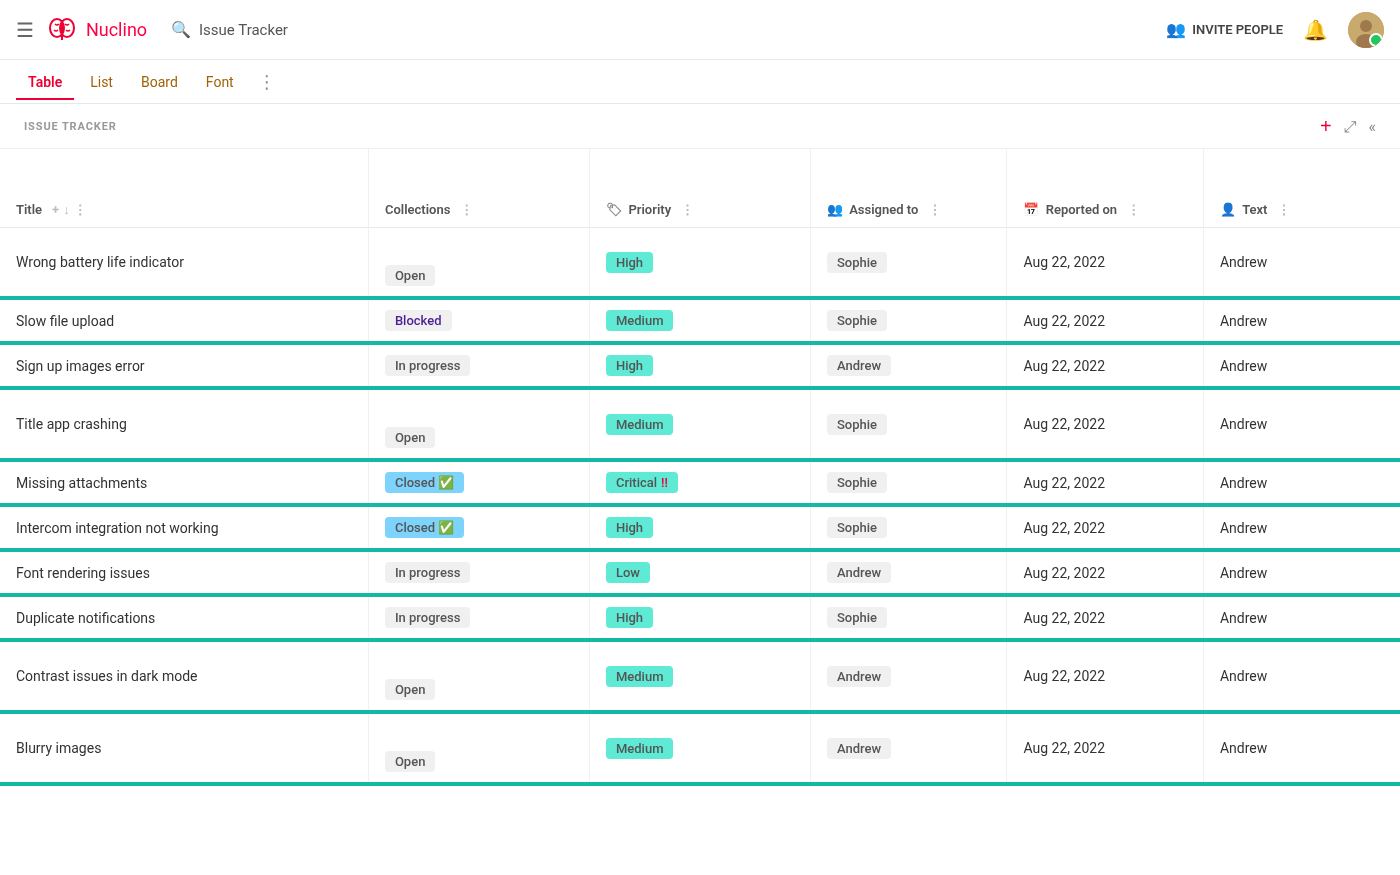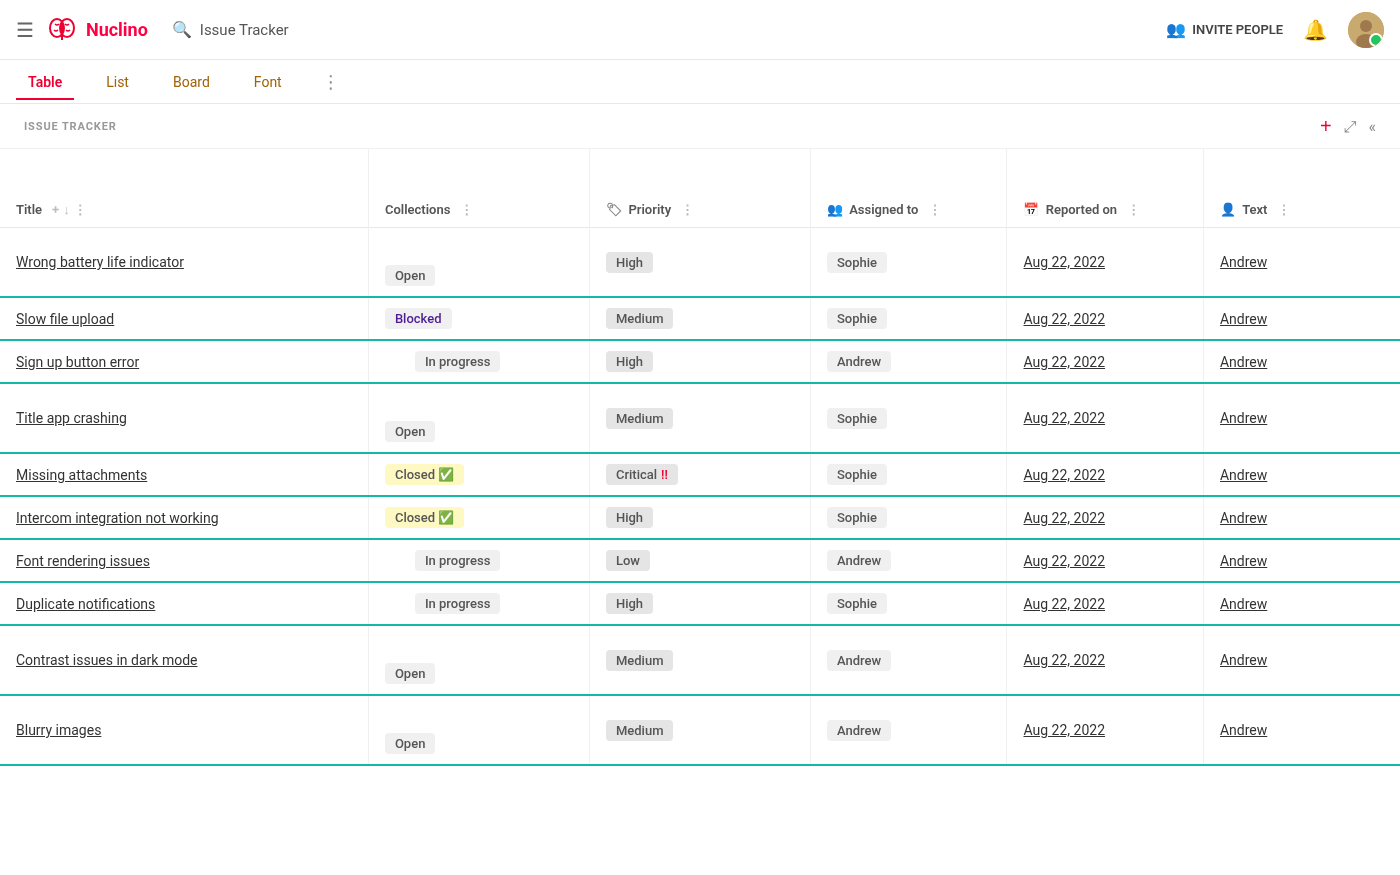--- a/index.html
+++ b/index.html
@@ -5,35 +5,35 @@
     * { box-sizing: border-box; margin: 0; padding: 0; }
     body { font-family: -apple-system, BlinkMacSystemFont, 'Segoe UI', Roboto, sans-serif; font-size: 14px; color: #333; background: #fff; }
 
     
     .top-nav {
       display: flex; align-items: center; height: 60px;
       padding: 0 16px; border-bottom: 1px solid #e8e8e8;
       position: relative;
     }
     .hamburger { font-size: 20px; color: #666; cursor: pointer; margin-right: 12px; }
-    .logo { display: flex; align-items: center; gap: 8px; font-weight: 700; font-size: 18px; color: #f04; cursor: pointer; }
+    .logo { display: flex; align-items: center; gap: 8px; font-weight: 400; font-size: 18px; color: #f04; cursor: pointer; }
     .logo-icon { width: 32px; height: 32px; }
     .search-area { display: flex; align-items: center; gap: 8px; margin-left: 24px; color: #888; font-size: 15px; cursor: pointer; }
     .search-icon { font-size: 16px; color: #999; }
     .doc-title-nav { font-size: 15px; color: #555; }
     .nav-right { margin-left: auto; display: flex; align-items: center; gap: 20px; }
     .invite-btn { display: flex; align-items: center; gap: 6px; font-size: 13px; font-weight: 600; color: #444; cursor: pointer; }
     .invite-icon { font-size: 16px; }
     .bell-icon { font-size: 20px; color: #666; cursor: pointer; }
     .avatar { width: 36px; height: 36px; border-radius: 50%; background: #c8a96e; overflow: hidden; position: relative; cursor: pointer; }
     .avatar::after { content: ''; position: absolute; bottom: 1px; right: 1px; width: 10px; height: 10px; background: #22c55e; border-radius: 50%; border: 2px solid #fff; }
     .avatar-face { width: 100%; height: 100%; background: linear-gradient(135deg, #d4a96e 0%, #c89050 100%); display: flex; align-items: center; justify-content: center; font-size: 18px; }
 
     
-    .tabs-bar { display: flex; align-items: center; gap: 20px; padding: 0 16px; border-bottom: 1px solid #e8e8e8; height: 44px; }
+    .tabs-bar { display: flex; align-items: center; gap: 4px; padding: 0 16px; border-bottom: 1px solid #e8e8e8; height: 44px; }
     .tab { padding: 10px 12px; font-size: 14px; cursor: pointer; color: #a16207; position: relative; }
     .tab.active { color: #e03; font-weight: 600; }
     .tab.active::after { content: ''; position: absolute; bottom: 0; left: 0; right: 0; height: 2px; background: #e03; }
     .tab-more { color: #888; cursor: pointer; padding: 6px 8px; font-size: 18px; }
 
     
     .section-header { display: flex; align-items: center; padding: 12px 24px; border-bottom: 1px solid #f0f0f0; }
     .section-title { font-size: 11px; font-weight: 700; color: #999; letter-spacing: 0.08em; text-transform: uppercase; }
     .section-actions { margin-left: auto; display: flex; align-items: center; gap: 12px; }
     .section-action-btn { background: none; border: none; cursor: pointer; color: #e03; font-size: 18px; font-weight: 300; }
@@ -41,38 +41,38 @@
 
     
     .table-container { overflow-x: auto; }
     table { width: 100%; border-collapse: collapse; }
     thead tr { border-bottom: 1px solid #e8e8e8; }
     thead th { padding: 10px 16px; text-align: left; font-size: 13px; font-weight: 600; color: #555; background: #fff; white-space: nowrap; }
     thead th .th-inner { display: flex; align-items: center; gap: 6px; margin-top: 43px; }
     thead th .col-actions { display: flex; align-items: center; gap: 4px; margin-left: 4px; color: #bbb; font-size: 13px; }
     thead th .col-actions span { cursor: pointer; }
 
-    tbody tr { border-bottom: 2px solid #14b8a6; text-decoration: underline; }
+    tbody tr { border-bottom: 4px solid #14b8a6; }
     tbody td { padding: 10px 16px; font-size: 14px; color: #333; }
 
     .title-col { min-width: 300px; }
     .collections-col { min-width: 180px; }
     .priority-col { min-width: 180px; }
     .assigned-col { min-width: 160px; }
     .reported-col { min-width: 160px; }
     .text-col { min-width: 160px; }
 
     
     .badge { display: inline-flex; align-items: center; gap: 4px; padding: 3px 10px; border-radius: 4px; font-size: 13px; font-weight: 500; background: #f0f0f0; color: #555; }
     .badge.open { background: #f0f0f0; color: #555; margin-top: 27px; }
     .badge.blocked { background: #f0f0f0; color: #4c1d95; }
-    .badge.in-progress { background: #f0f0f0; color: #555; margin-left: 30px; }
-    .badge.closed { background: #fef9c3; color: #555; }
-
-    .priority-badge { display: inline-flex; align-items: center; gap: 4px; padding: 3px 10px; border-radius: 4px; font-size: 13px; font-weight: 500; background: #e5e5e5; color: #555; }
+    .badge.in-progress { background: #f0f0f0; color: #555; }
+    .badge.closed { background: #7dd3fc; color: #555; }
+
+    .priority-badge { display: inline-flex; align-items: center; gap: 4px; padding: 3px 10px; border-radius: 4px; font-size: 13px; font-weight: 500; background: #5eead4; color: #555; }
 
     .title-cell { display: flex; align-items: center; gap: 8px; }
     .title-actions { opacity: 0; display: flex; gap: 4px; }
     .title-action-btn { background: none; border: none; cursor: pointer; color: #aaa; font-size: 14px; }
 
     
     thead th:not(:last-child), tbody td:not(:last-child) {
       border-right: 1px solid #f0f0f0;
     }
   </style>
@@ -216,21 +216,21 @@
           </td>
           <td><span class="badge blocked">Blocked</span></td>
           <td><span class="priority-badge">Medium</span></td>
           <td><span class="badge">Sophie</span></td>
           <td><span>Aug 22, 2022</span></td>
           <td><span>Andrew</span></td>
         </tr>
         <tr>
           <td class="title-col">
             <div class="title-cell">
-      <span>Sign up button error</span>
+      <span>Sign up images error</span>
       <div class="title-actions">
         <button class="title-action-btn">+</button>
         <button class="title-action-btn">⋮</button>
       </div>
     </div>
           </td>
           <td><span class="badge in-progress">In progress</span></td>
           <td><span class="priority-badge">High</span></td>
           <td><span class="badge">Andrew</span></td>
           <td><span>Aug 22, 2022</span></td>

